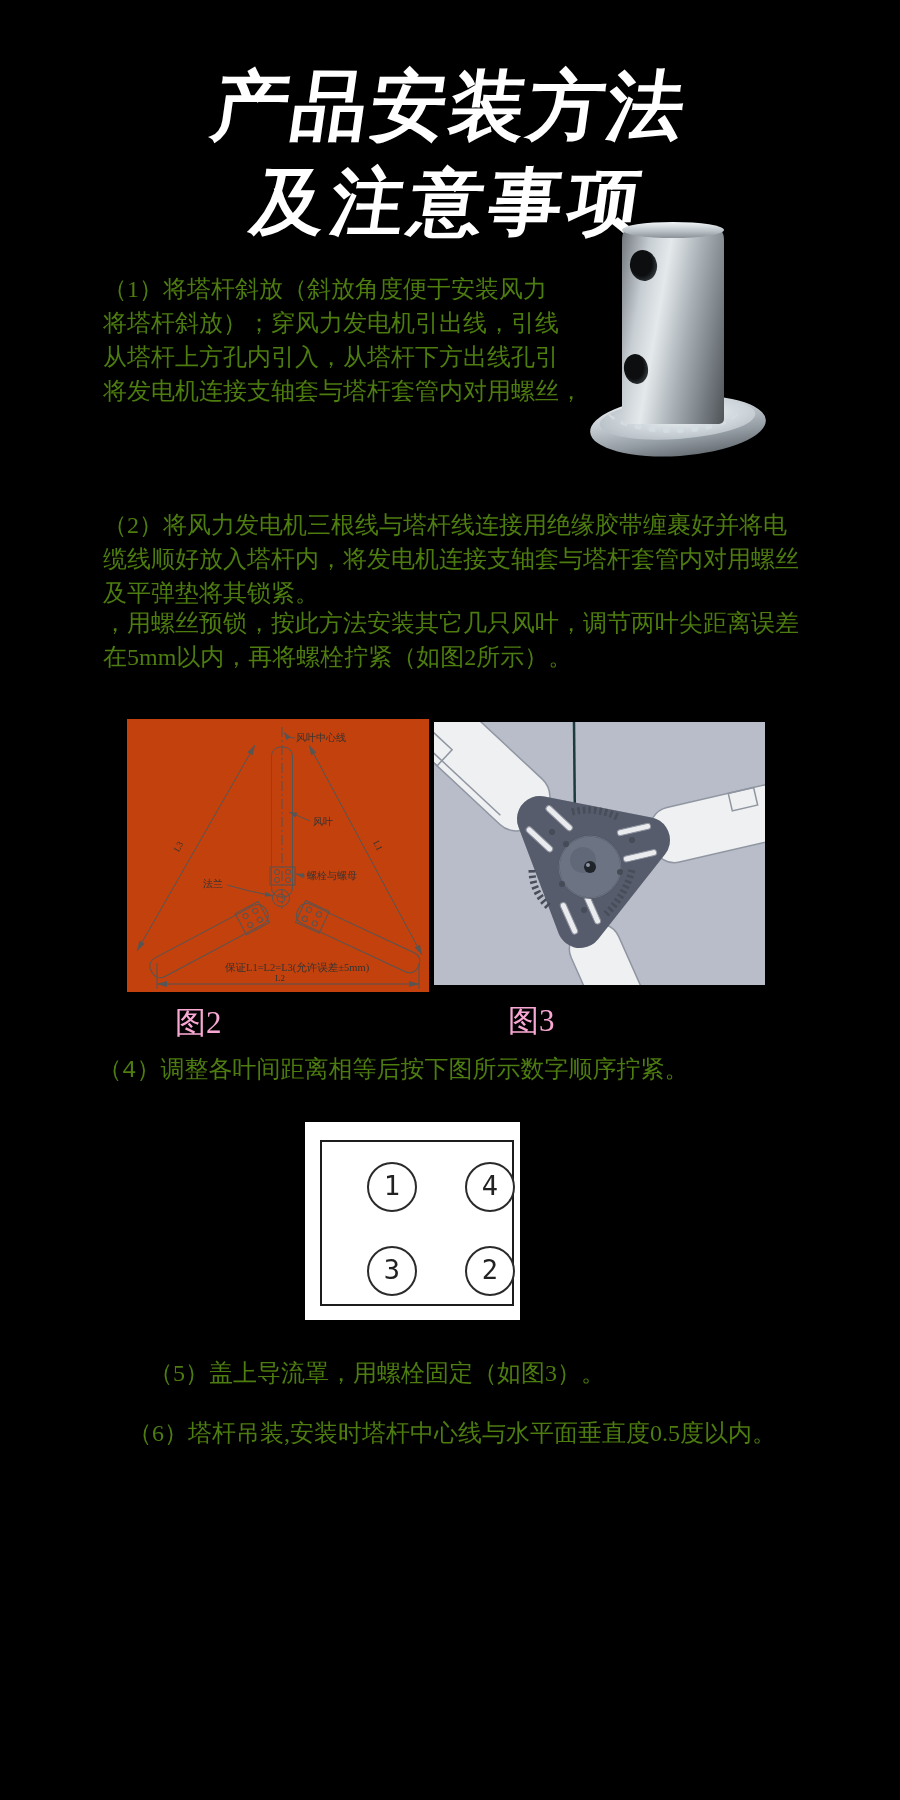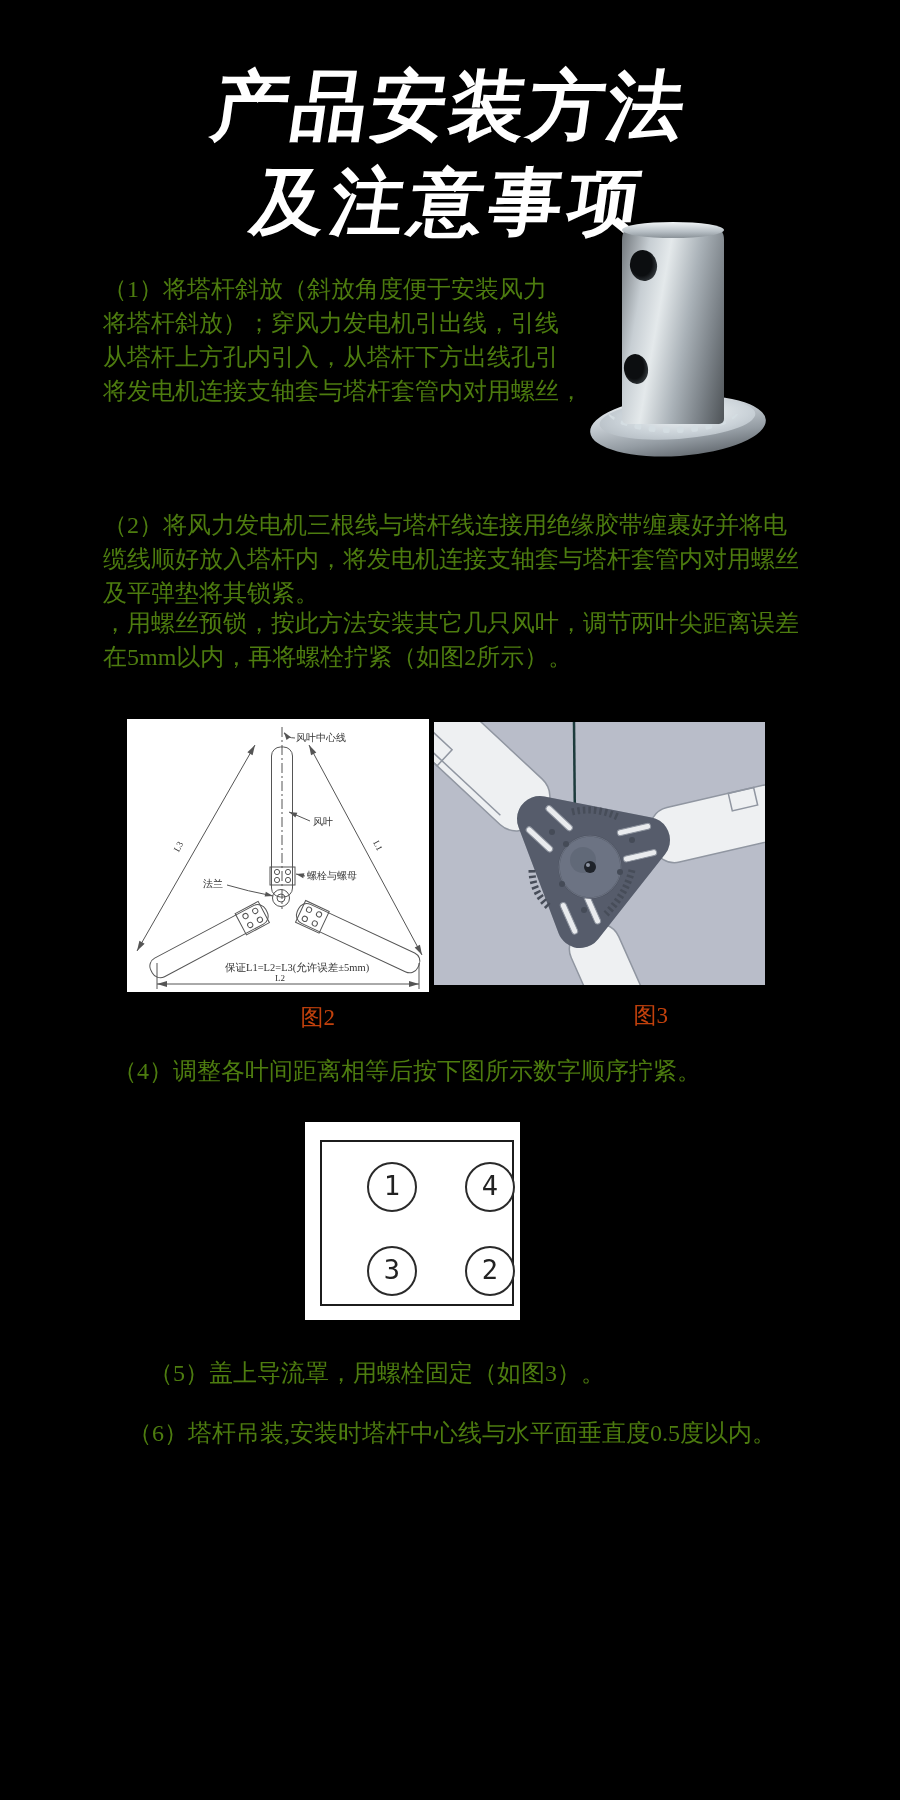--- a/index.html
+++ b/index.html
@@ -15,21 +15,21 @@
   }
   #title1 { top:56px;  font-size:76px; letter-spacing:3px; }
   #title2 { top:154px; font-size:73px; letter-spacing:6px; }
 
   
   .para { position:absolute; color:#4d7c0f; font-size:24px; line-height:34px; white-space:nowrap; }
   .para div { height:34px; }
   #step1 { left:103px; top:272px; }
   #step2 { left:103px; top:488px;margin-top:20px; }
   #step3 { left:103px; top:606px; }
-  #step4 { left:113px; top:1054px; }
+  #step4 { left:98px; top:1054px;font-family:Liberation Mono, monospace; }
   #step5 { left:113px; top:1356px;margin-left:36px; }
   #step6 { left:128px; top:1416px; }
 
   
   .photo { position:absolute; left:572px; top:216px; width:210px; height:258px; }
   .flange {
     position:absolute; left:18px; top:180px; width:176px; height:60px; border-radius:50%;
     background:linear-gradient(175deg,#eef2f4 0%,#c6cdd3 35%,#949ca3 68%,#595f65 100%);
     transform:rotate(-4deg); box-shadow:0 5px 10px rgba(0,0,0,.7);
   }
@@ -50,23 +50,23 @@
     background:radial-gradient(ellipse at 42% 38%, #0c0e10 50%, #33383c 75%, #6b7176 100%);
   }
   .hole1 { left:8px;  top:24px;  width:27px; height:31px; transform:rotate(-12deg); }
   .hole2 { left:2px;  top:128px; width:24px; height:30px; transform:rotate(-10deg); }
   .weld {
     position:absolute; left:34px; top:168px; width:134px; height:42px; border-radius:50%;
     border-bottom:7px dotted #d4dde2;
   }
 
   
-  .fig2-box { position:absolute; left:127px; top:719px; width:302px; height:273px; background:#ffffff; }
+  .fig2-box { position:absolute; left:127px; top:719px; width:302px; height:273px; background:#c2410c; }
   .fig3-box { position:absolute; left:434px; top:722px; width:331px; height:263px; background:#b9bdc9; }
-  .caption { position:absolute; color:#c2410c; font-size:23px; width:160px; text-align:right; }
+  .caption { position:absolute; color:#f9a8d4; font-size:31px; width:160px; text-align:left; }
   #cap2 { left:175px; top:1002px; }
   #cap3 { left:508px; top:1000px; }
 
   
   .order-box { position:absolute; left:305px; top:1122px; width:215px; height:198px; background:#ffffff; }
   .order-inner {
     position:absolute; left:15px; top:18px; right:6px; bottom:14px;
     border:2px solid #1c1c1c;
   }
   .num-circle {

